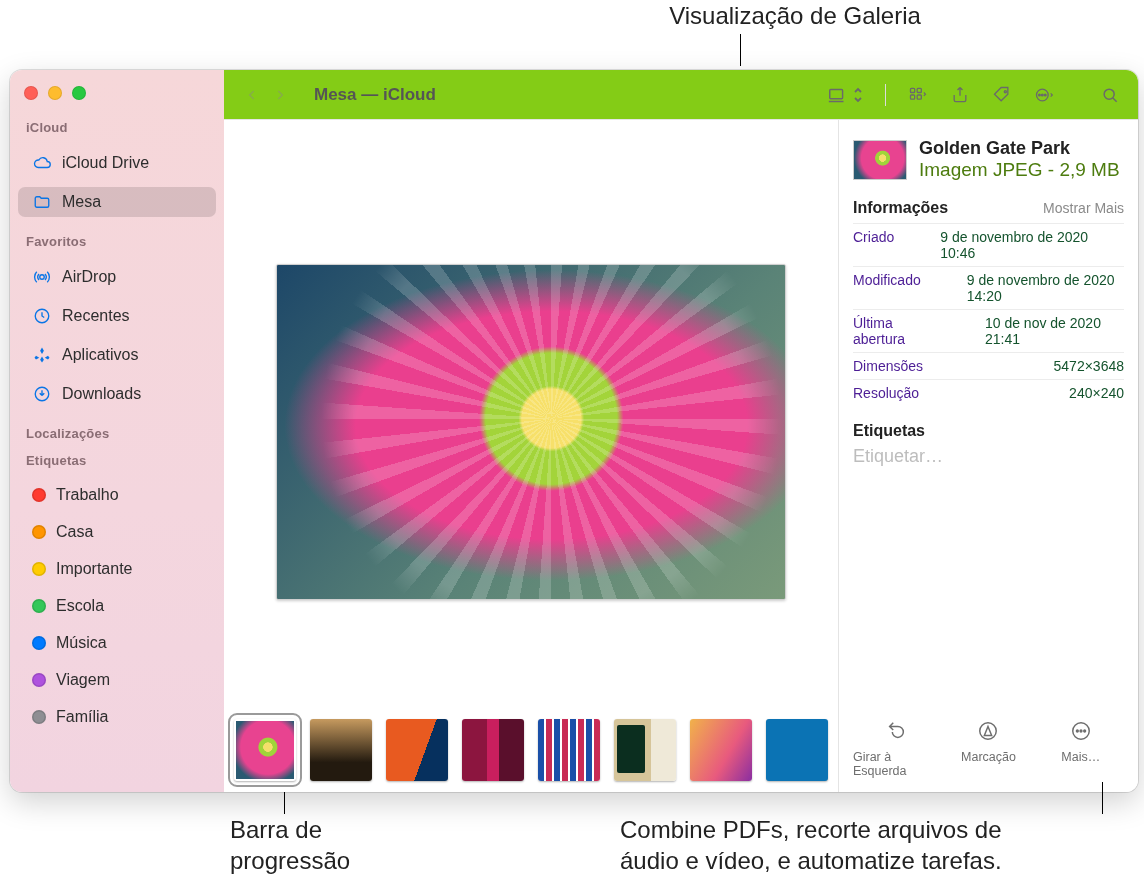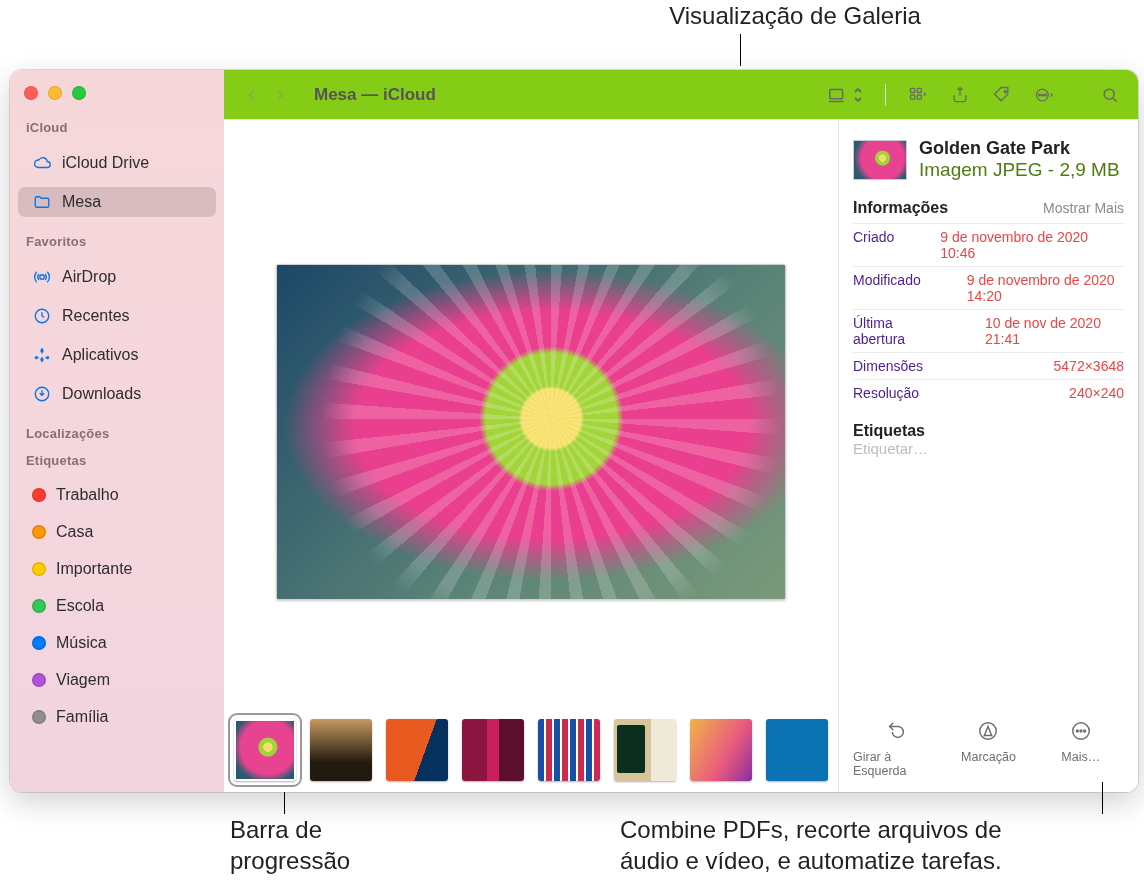--- a/index.html
+++ b/index.html
@@ -248,23 +248,23 @@
   .info-sub { color:#4d7c0f; font-size:19px; }
   .info-sec {
     display:flex; justify-content:space-between; align-items:center;
     font-weight:700; font-size:16px; margin-bottom:6px;
   }
   .info-sec a { color:#8a8a8a; font-weight:400; font-size:14px; text-decoration:none;}
   .kv { display:flex; justify-content:space-between; padding:5px 0;
         border-top:1px solid #ececec; font-size:14px;}
   .kv:first-of-type{border-top:none;}
   .kv .k{color:#4c1d95;}
-  .kv .v{color:#ef4444;margin-left:46px;}
+  .kv .v{color:#14532d;margin-left:46px;}
   .tags-sec { margin-top:16px; font-weight:700; font-size:16px;}
-  .tags-ph { color:#bdbdbd; font-weight:400; font-size:15px;}
+  .tags-ph { color:#bdbdbd; font-weight:400; margin-top:6px; font-size:18px;}
 
   .quick-actions {
     margin-top:auto;
     display:flex; gap:6px; justify-content:space-between;
     padding-top:10px;
   }
   .qa {
     flex:1;
     display:flex; flex-direction:column; align-items:center;
     color:#6e6e6e; font-size:12.5px; gap:6px;

